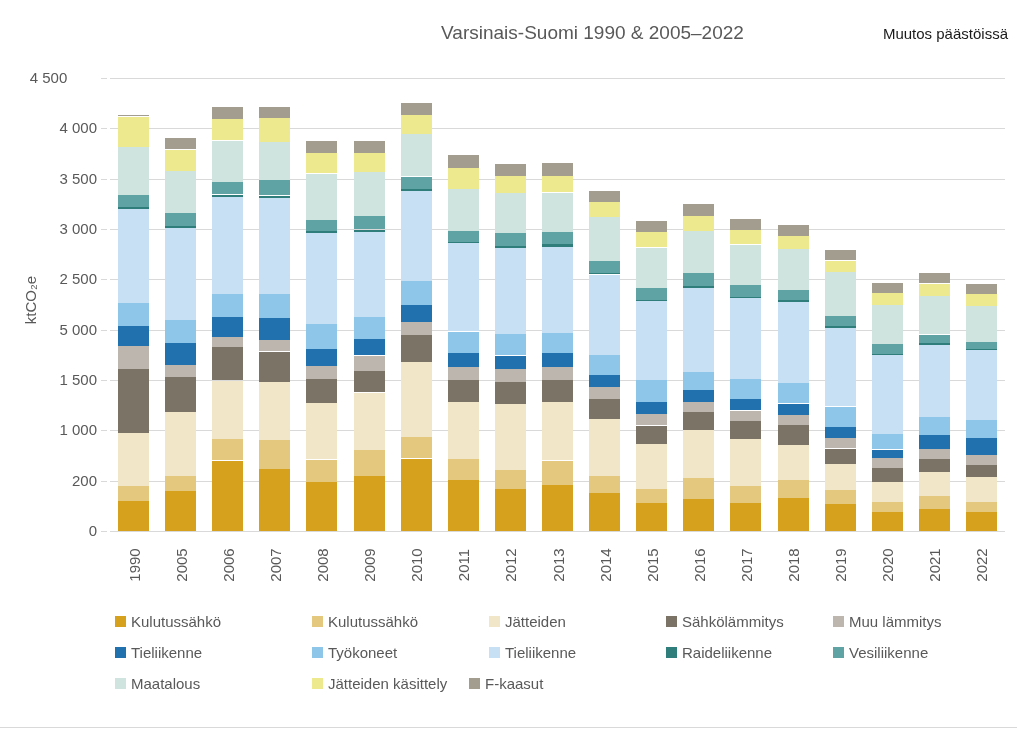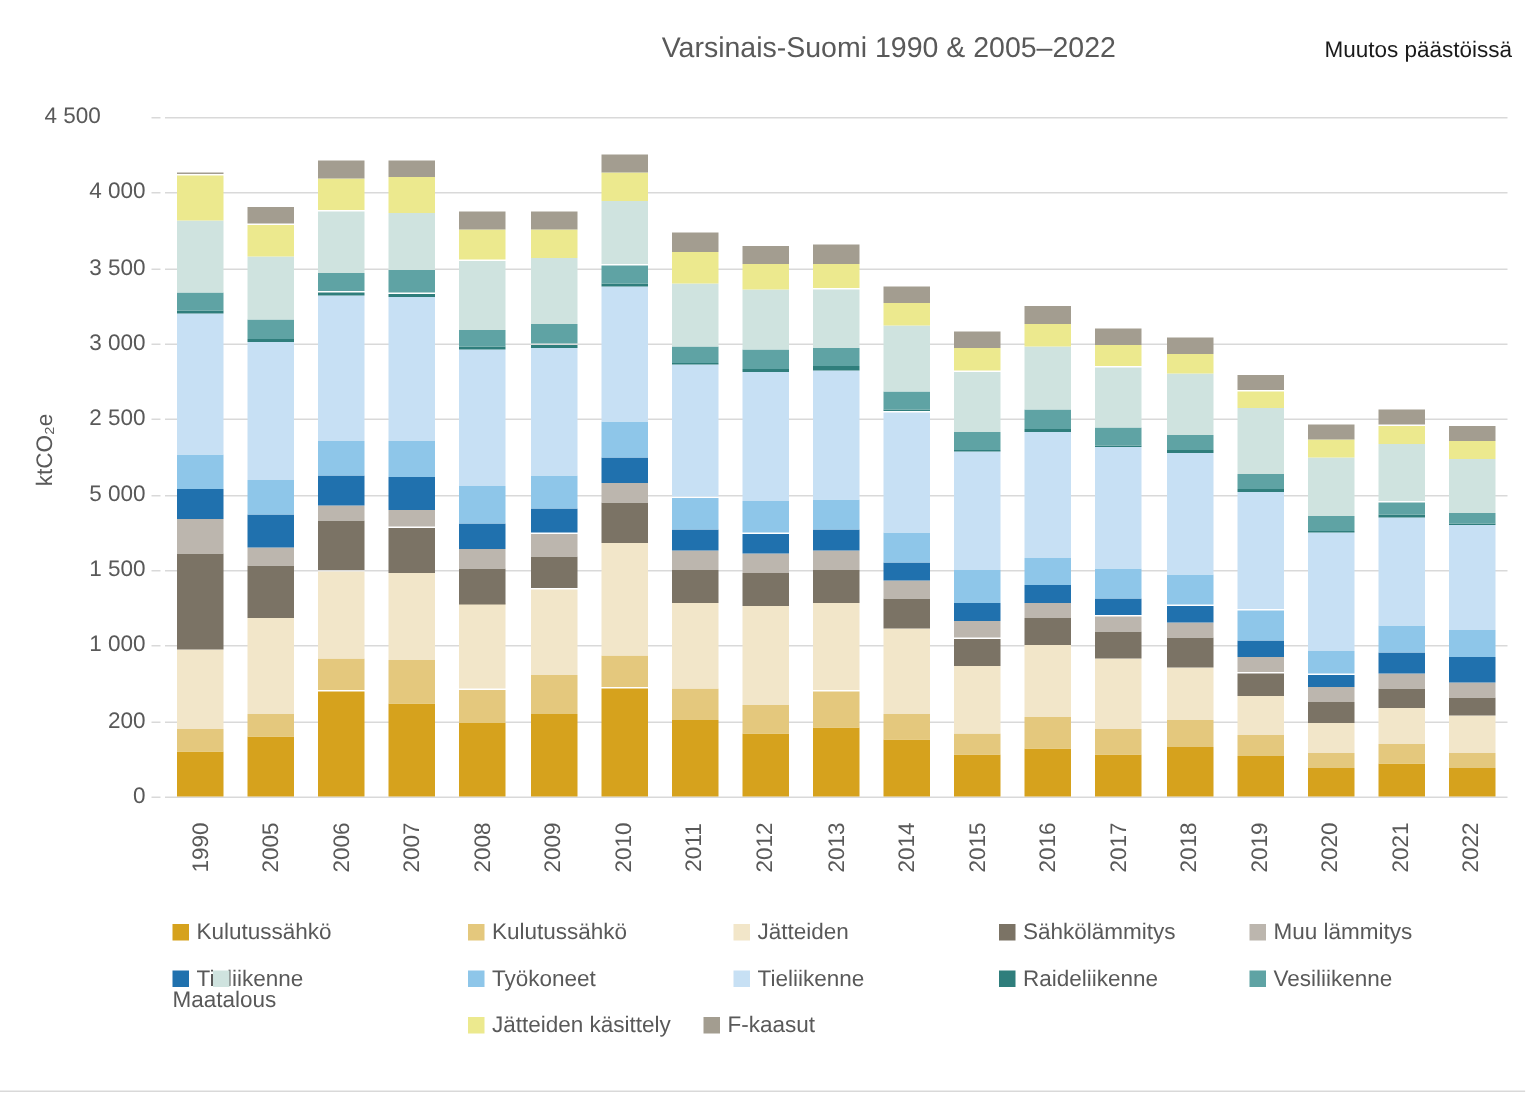--- a/index.html
+++ b/index.html
@@ -369,21 +369,21 @@
         <span>Tieliikenne</span>
       </div>
       <div class="legend-item" style="left: 666px; top: 644px;">
         <span class="swatch" style="background: rgb(47, 126, 124);"></span>
         <span>Raideliikenne</span>
       </div>
       <div class="legend-item" style="left: 833px; top: 644px;">
         <span class="swatch" style="background: rgb(95, 163, 164);"></span>
         <span>Vesiliikenne</span>
       </div>
-      <div class="legend-item" style="left: 115px; top: 647px; flex-direction: column;">
+      <div class="legend-item" style="left: 115px; top: 675px;">
         <span class="swatch" style="background: rgb(207, 227, 223);"></span>
         <span>Maatalous</span>
       </div>
       <div class="legend-item" style="left: 312px; top: 675px;">
         <span class="swatch" style="background: rgb(236, 233, 142);"></span>
         <span>Jätteiden käsittely</span>
       </div>
       <div class="legend-item" style="left: 469px; top: 675px;">
         <span class="swatch" style="background: rgb(163, 157, 144);"></span>
         <span>F-kaasut</span>

